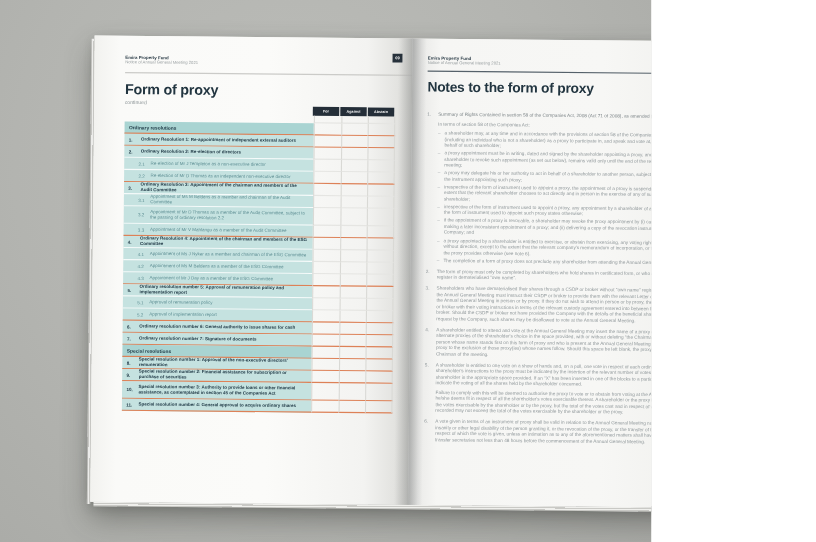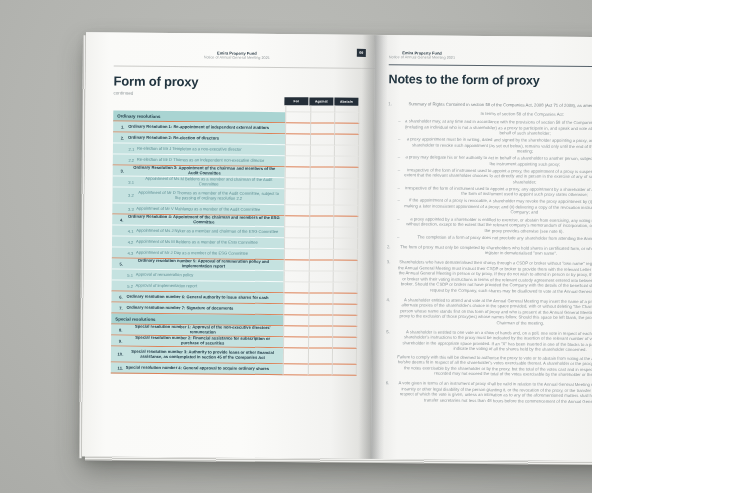--- a/index.html
+++ b/index.html
@@ -1,18 +1,18 @@
 <!DOCTYPE html>
 <html><head>
 <meta charset="utf-8">
 <style>
   html,body{margin:0;padding:0;}
   .stage{position:relative;width:592px;height:493px;overflow:hidden;
     background:radial-gradient(ellipse at 45% 30%, #bcbdb9 0%, #b3b4b0 55%, #a9aaa6 100%);
-    font-family:"Liberation Sans", sans-serif;text-align:center;}
+    font-family:"Liberation Sans", sans-serif;}
   .book{position:absolute;left:84px;top:35px;width:578px;height:424px;
     transform:rotate(0.55deg);transform-origin:50% 50%;
     background:#f5f5f3;
     box-shadow:0 14px 26px rgba(55,57,53,0.45), 0 4px 10px rgba(55,57,53,0.28);}
   
   .edge-bottom{position:absolute;left:3px;right:1px;bottom:-4px;height:4px;
     background:repeating-linear-gradient(to bottom,#efefec 0 1px,#c9c9c5 1px 2px);}
   .edge-right{position:absolute;right:-3px;top:4px;bottom:-3px;width:3px;
     background:repeating-linear-gradient(to right,#ececea 0 1px,#c6c6c2 1px 2px);}
   .edge-left{position:absolute;left:-3px;top:3px;bottom:-2px;width:3px;

